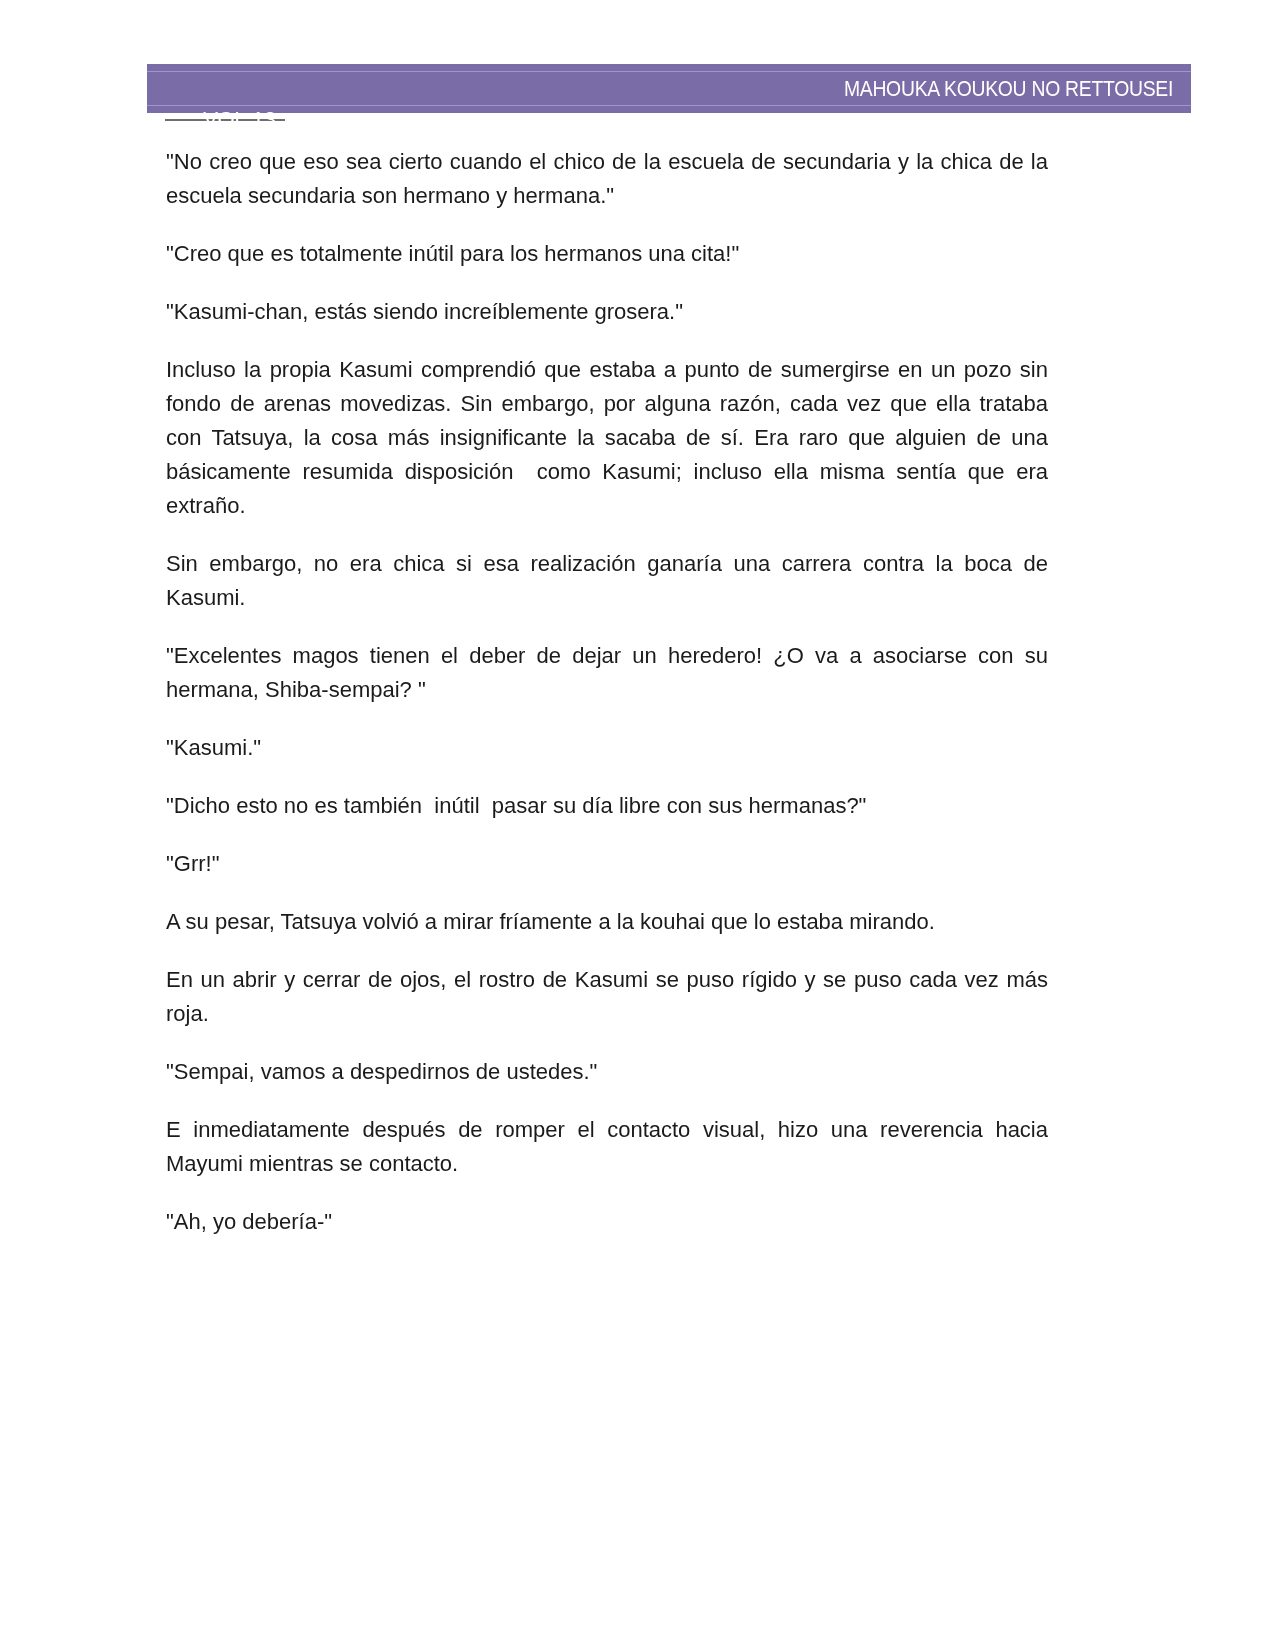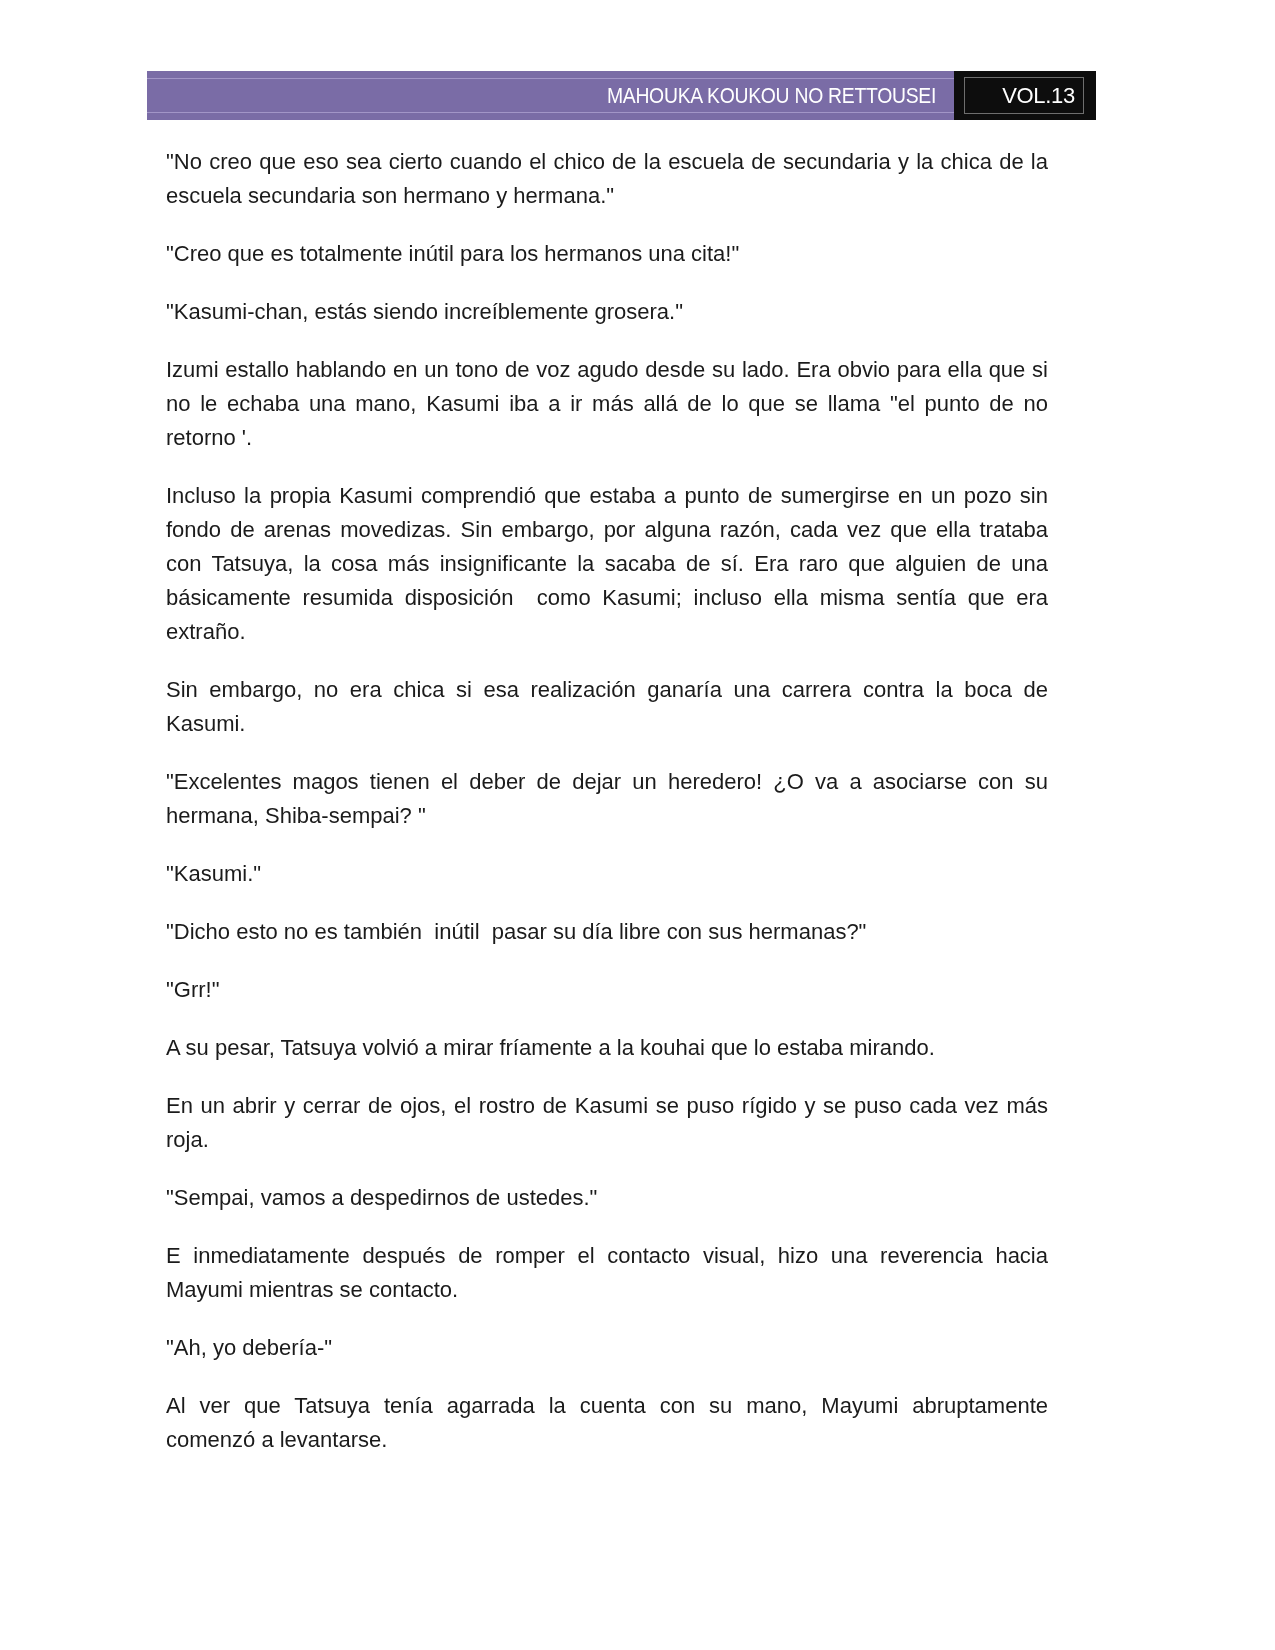--- a/index.html
+++ b/index.html
@@ -13,24 +13,25 @@
     height: 1650px;
     background: #ffffff;
     overflow: hidden;
     font-family: "Liberation Sans", sans-serif;
   }
 
   
   .header-bar {
     position: absolute;
     left: 147px;
-    top: 71px;
-    width: 949px;
+    top: 64px;
+    width: 1044px;
     height: 49px;
     display: flex;
+    flex-direction: column;
   }
   .header-purple {
     flex: 1 1 auto;
     position: relative;
     background: var(--band, #7a6ca6);
   }
   .header-purple::before,
   .header-purple::after {
     content: "";
     position: absolute;
@@ -51,20 +52,21 @@
     font-size: 22px;
     letter-spacing: -0.3px;
     transform: scaleX(0.88);
     transform-origin: right center;
     white-space: nowrap;
   }
   .header-vol {
     width: 142px;
     position: relative;
     background: var(--vol-bg, #0d0d0d);
+    margin-left: 8px;
   }
   .header-vol-inner {
     position: absolute;
     top: 6px;
     bottom: 6px;
     left: 10px;
     right: 12px;
     border: 1px solid var(--vol-border, #6e6e6e);
     display: flex;
     align-items: center;
@@ -101,27 +103,25 @@
     </div>
     <div class="header-vol">
       <span class="header-vol-inner">VOL.13</span>
     </div>
   </header>
 
   <main class="body-text" id="paragraphs">
       <p>"No creo que eso sea cierto cuando el chico de la escuela de secundaria y la chica de la escuela secundaria son hermano y hermana."</p>
       <p>"Creo que es totalmente inútil para los hermanos una cita!"</p>
       <p>"Kasumi-chan, estás siendo increíblemente grosera."</p>
-      <p>Izumi estallo hablando en un tono de voz agudo desde su lado. Era obvio para ella que si no le echaba una mano, Kasumi iba a ir más allá de lo que se llama "el punto de no retorno '.</p>
       <p>Incluso la propia Kasumi comprendió que estaba a punto de sumergirse en un pozo sin fondo de arenas movedizas. Sin embargo, por alguna razón, cada vez que ella trataba con Tatsuya, la cosa más insignificante la sacaba de sí. Era raro que alguien de una  básicamente resumida disposición  como Kasumi; incluso ella misma sentía que era extraño.</p>
       <p>Sin embargo, no era chica si esa realización ganaría una carrera contra la boca de Kasumi.</p>
       <p>"Excelentes magos tienen el deber de dejar un heredero! ¿O va a asociarse con su hermana, Shiba-sempai? "</p>
       <p>"Kasumi."</p>
       <p>"Dicho esto no es también  inútil  pasar su día libre con sus hermanas?"</p>
       <p>"Grr!"</p>
       <p>A su pesar, Tatsuya volvió a mirar fríamente a la kouhai que lo estaba mirando.</p>
       <p>En un abrir y cerrar de ojos, el rostro de Kasumi se puso rígido y se puso cada vez más roja.</p>
       <p>"Sempai, vamos a despedirnos de ustedes."</p>
       <p>E inmediatamente después de romper el contacto visual, hizo una reverencia hacia Mayumi mientras se contacto.</p>
       <p>"Ah, yo debería-"</p>
-      <p>Al ver que Tatsuya tenía agarrada la cuenta con su mano, Mayumi abruptamente comenzó a levantarse.</p>
     </main>
 </div>
 
 </body></html>

